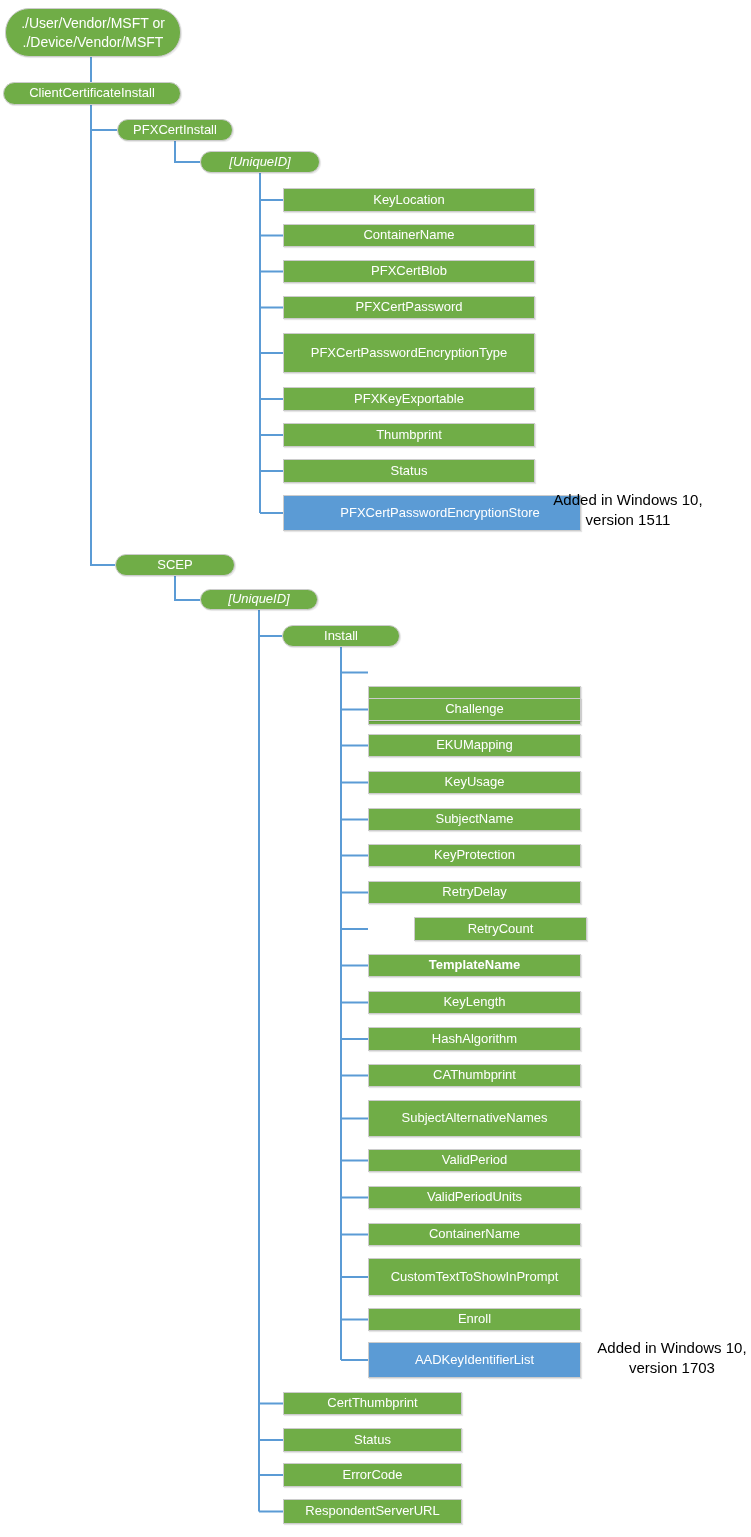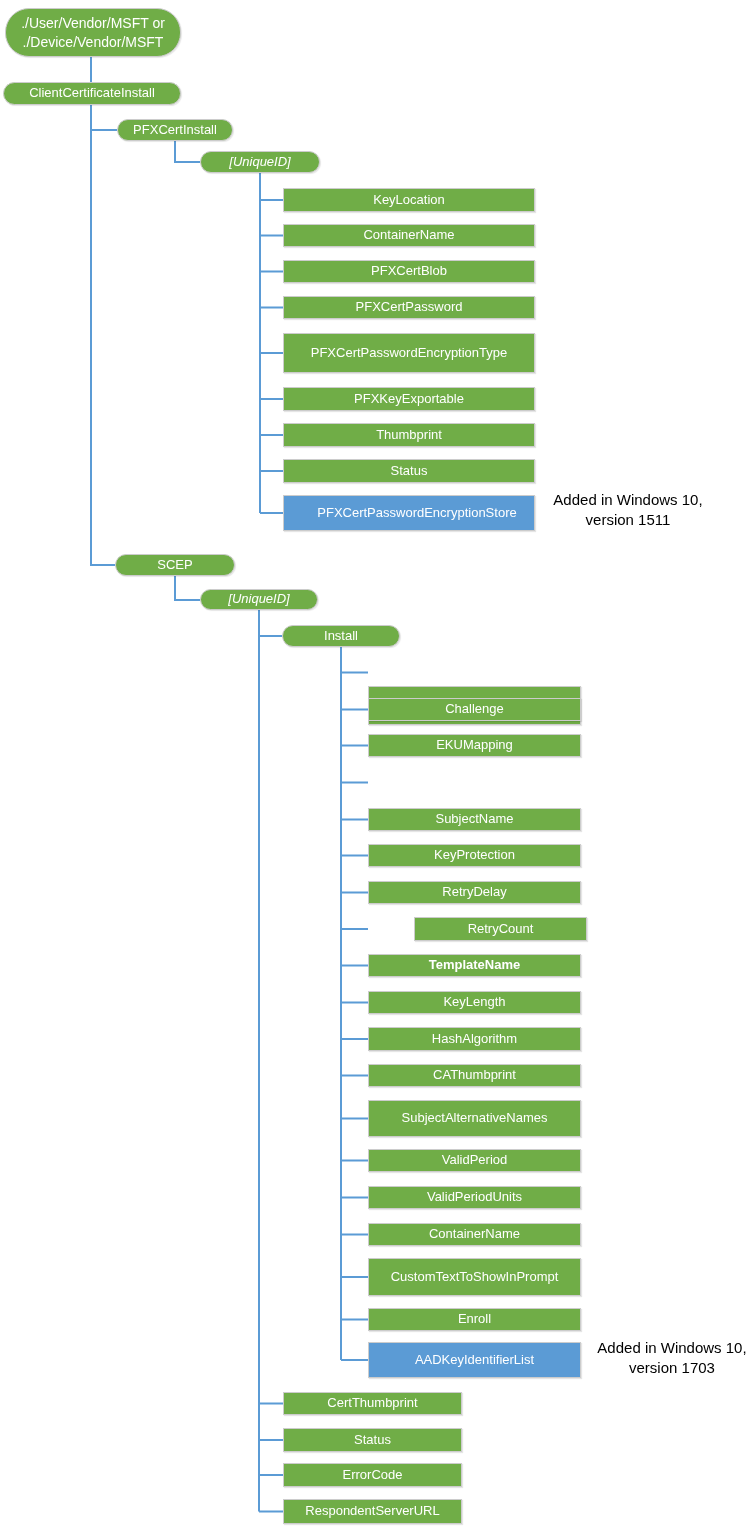--- a/index.html
+++ b/index.html
@@ -68,31 +68,32 @@
   <div class="node pill italic" style="left:200px;top:151px;width:120px;height:22px;">[UniqueID]</div>
 
   <div class="node" style="left:283px;top:188px;width:252px;height:24px;">KeyLocation</div>
   <div class="node" style="left:283px;top:224px;width:252px;height:23px;">ContainerName</div>
   <div class="node" style="left:283px;top:260px;width:252px;height:23px;">PFXCertBlob</div>
   <div class="node" style="left:283px;top:296px;width:252px;height:23px;">PFXCertPassword</div>
   <div class="node" style="left:283px;top:333px;width:252px;height:40px;">PFXCertPasswordEncryptionType</div>
   <div class="node" style="left:283px;top:387px;width:252px;height:24px;">PFXKeyExportable</div>
   <div class="node" style="left:283px;top:423px;width:252px;height:24px;">Thumbprint</div>
   <div class="node" style="left:283px;top:459px;width:252px;height:24px;">Status</div>
-  <div class="node blue" style="left:283px;top:495px;width:252px;height:36px;padding-left:16px;">PFXCertPasswordEncryptionStore</div>
+  <div class="node blue" style="left:283px;top:495px;width:298px;height:36px;padding-left:16px;">PFXCertPasswordEncryptionStore</div>
   <div class="annotation" style="left:535px;top:490px;width:170px;">Added in Windows 10,
 version 1511</div>
 
   <div class="node pill" style="left:115px;top:554px;width:120px;height:22px;">SCEP</div>
   <div class="node pill italic" style="left:200px;top:589px;width:118px;height:21px;">[UniqueID]</div>
   <div class="node pill" style="left:282px;top:625px;width:118px;height:22px;">Install</div>
 
   <div class="node" style="left:368px;top:686px;width:213px;height:39px;">ServerURL</div>
   <div class="node" style="left:368px;top:698px;width:213px;height:23px;">Challenge</div>
   <div class="node" style="left:368px;top:734px;width:213px;height:23px;">EKUMapping</div>
+  <div class="node" style="left:368px;top:771px;width:213px;height:23px;">KeyUsage</div>
   <div class="node" style="left:368px;top:808px;width:213px;height:23px;">SubjectName</div>
   <div class="node" style="left:368px;top:844px;width:213px;height:23px;">KeyProtection</div>
   <div class="node" style="left:368px;top:881px;width:213px;height:23px;">RetryDelay</div>
   <div class="node" style="left:368px;top:917px;width:173px;height:24px;margin-left:46px;">RetryCount</div>
   <div class="node" style="left:368px;top:954px;width:213px;height:23px;font-weight:bold;">TemplateName</div>
   <div class="node" style="left:368px;top:991px;width:213px;height:23px;">KeyLength</div>
   <div class="node" style="left:368px;top:1027px;width:213px;height:24px;">HashAlgorithm</div>
   <div class="node" style="left:368px;top:1064px;width:213px;height:23px;">CAThumbprint</div>
   <div class="node" style="left:368px;top:1100px;width:213px;height:37px;">SubjectAlternativeNames</div>
   <div class="node" style="left:368px;top:1149px;width:213px;height:23px;">ValidPeriod</div>

